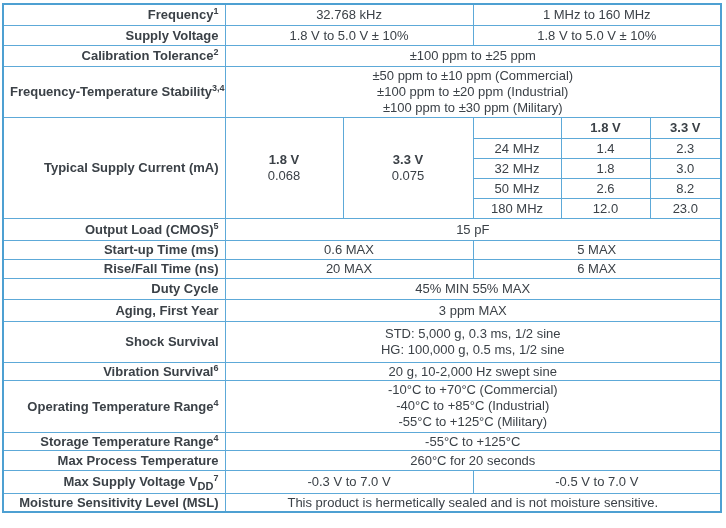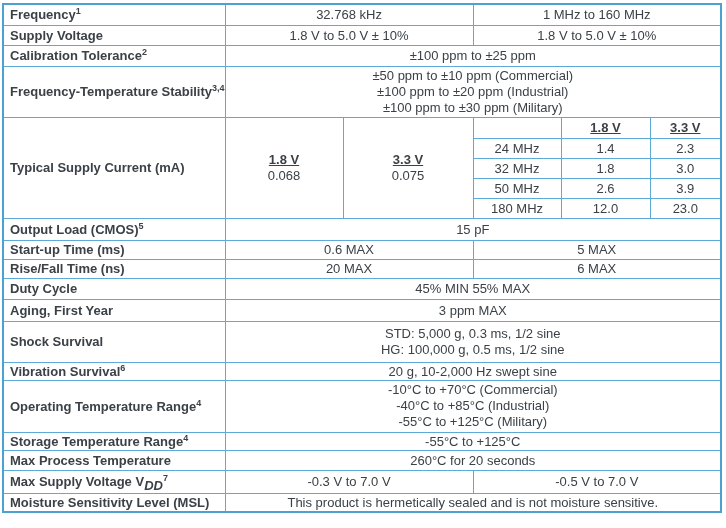--- a/index.html
+++ b/index.html
@@ -17,27 +17,27 @@
   }
   td {
     border: 1px solid #5da9d8;
     font-size: 13px;
     color: #3b4147;
     padding: 1px 6px;
     vertical-align: middle;
     overflow: hidden;
     white-space: nowrap;
   }
-  td.label { font-weight: bold; text-align: left; }
+  td.label { font-weight: bold; text-align: right; }
   td.val   { text-align: center; }
   td.multi { white-space: normal; }
-  .vhdr { font-weight: bold; text-decoration: underline; }
+  .vhdr { font-weight: bold; }
   .line { line-height: 16px; text-align: center; }
   sup.fn { font-size: 9px; vertical-align: super; line-height: 0; font-weight: bold; }
-  sub.sb { font-size: 13px; vertical-align: sub; line-height: 0; font-weight: bold; font-style: italic; }
+  sub.sb { font-size: 11px; vertical-align: sub; line-height: 0; font-weight: bold; }
   
   tr.h21 { height: 21px; }
   tr.h20 { height: 20px; }
   tr.h19 { height: 19px; margin-top: 27px; }
   tr.h22 { height: 22px; margin-left: 17px; }
   tr.h23 { height: 23px; }
   tr.h18 { height: 18px; }
   tr.h30 { height: 16px; }
   tr.h41 { height: 41px; }
   tr.h51 { height: 51px; }
@@ -104,21 +104,21 @@
       <td class="val">2.3</td>
     </tr>
     <tr class="h20">
       <td class="val">32 MHz</td>
       <td class="val">1.8</td>
       <td class="val">3.0</td>
     </tr>
     <tr class="h20">
       <td class="val">50 MHz</td>
       <td class="val">2.6</td>
-      <td class="val">3.9</td>
+      <td class="val">8.2</td>
     </tr>
     <tr class="h20">
       <td class="val">180 MHz</td>
       <td class="val">12.0</td>
       <td class="val">23.0</td>
     </tr>
 
     <tr class="h22">
       <td class="label"><span>Output Load (CMOS)</span><sup class="fn">5</sup></td>
       <td class="val" colspan="5">15 pF</td>

